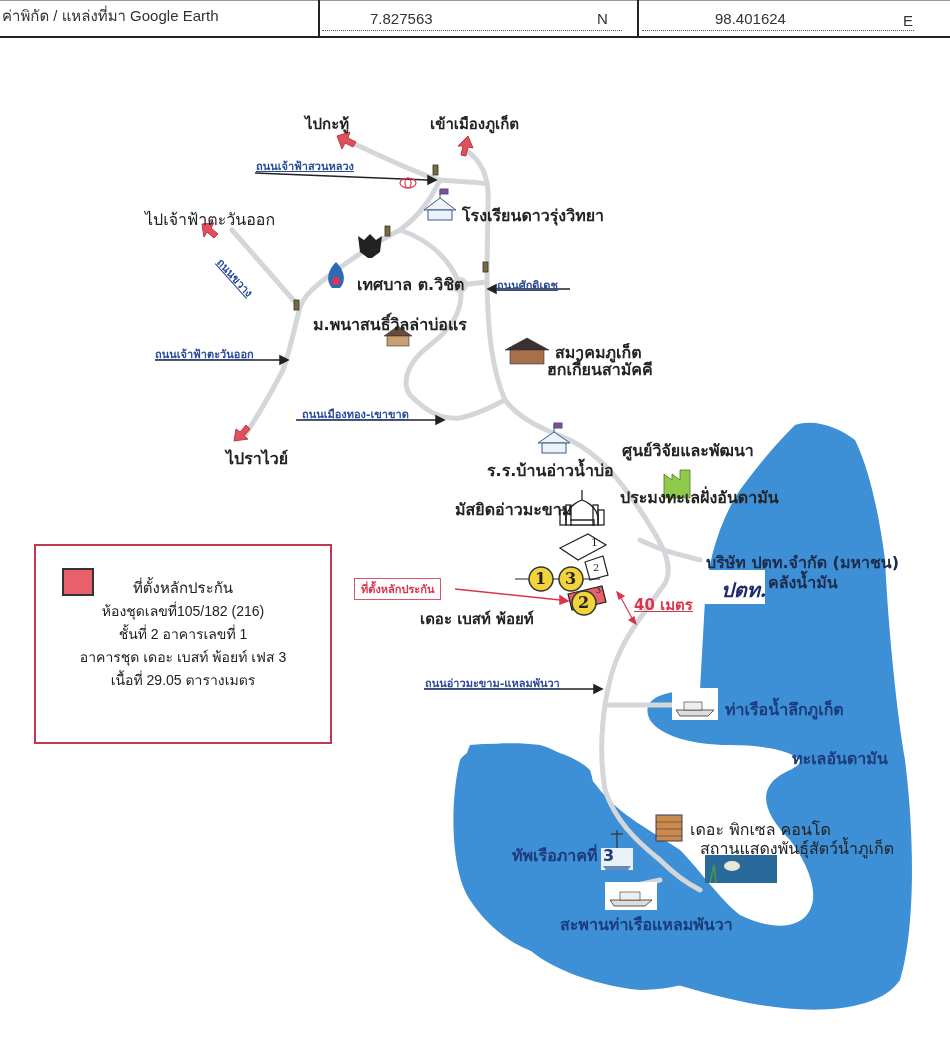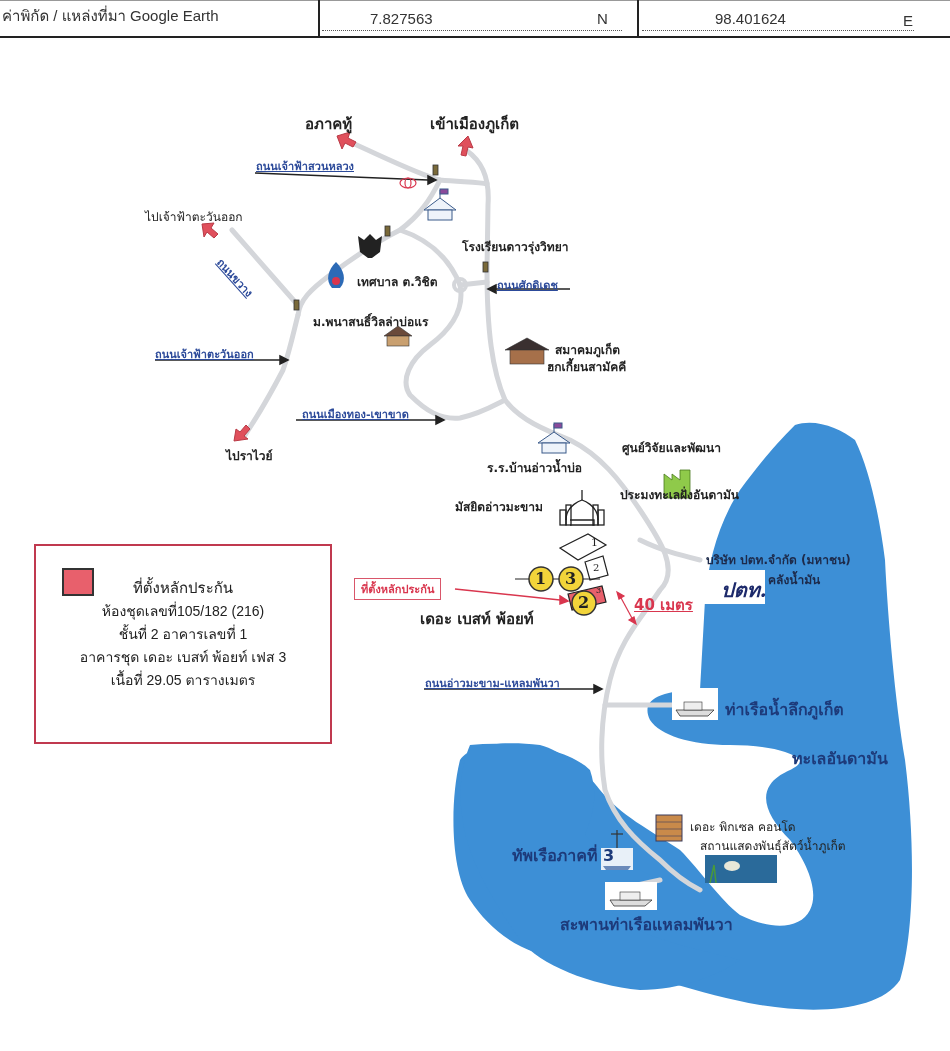--- a/index.html
+++ b/index.html
@@ -7,21 +7,21 @@
   .hdr{position:absolute;left:0;top:0;width:804px;height:42px;}
   .hdr .cell{position:absolute;top:0;height:36px;font-family:"Liberation Sans",sans-serif;font-size:15px;color:#333;}
   .hdr .lbl{left:2px;top:4px;}
   .hdr .v1{left:370px;top:10px;}
   .hdr .n{left:597px;top:10px;}
   .hdr .v2{left:715px;top:10px;}
   .hdr .e{left:903px;top:12px;}
   .hline{position:absolute;background:#222;}
   .dotline{position:absolute;border-top:1px dotted #555;height:0;}
   svg#map{position:absolute;left:0;top:0;}
-  .lbl-t{position:absolute;font-family:"DejaVu Sans",sans-serif;font-size:12px;font-weight:bold;color:#222;white-space:nowrap;}
+  .lbl-t{position:absolute;font-family:"DejaVu Sans",sans-serif;font-size:16px;font-weight:bold;color:#222;white-space:nowrap;}
   .lbl-big{font-size:15px;}
   .road{position:absolute;font-family:"DejaVu Sans",sans-serif;font-size:11px;font-weight:bold;color:#2c4a9a;text-decoration:underline;white-space:nowrap;}
   .legend{position:absolute;left:34px;top:544px;width:294px;height:196px;border:2px solid #c0394f;background:#fff;}
   .legend .sw{position:absolute;left:26px;top:22px;width:28px;height:24px;background:#e8606c;border:2px solid #333;}
   .legend .line{position:absolute;left:0;width:294px;text-align:center;font-family:"Liberation Sans",sans-serif;font-size:14px;color:#222;}
   .pin-label{position:absolute;left:354px;top:578px;padding:1px 6px;border:1px solid #d9566a;color:#d9364e;font-size:11px;font-weight:bold;background:#fff;}
   .dist{position:absolute;left:634px;top:593px;color:#d9364e;font-size:15px;font-weight:bold;text-decoration:underline;}
   .ptt-logo{position:absolute;left:697px;top:570px;width:68px;height:34px;background:#fff;}
   .ptt-logo .txt{position:absolute;left:24px;top:4px;font-family:"DejaVu Serif",serif;font-size:20px;font-weight:bold;font-style:italic;color:#1d2a6b;}
   .sea-lbl{position:absolute;font-size:16px;font-weight:bold;color:#1d3a7a;white-space:nowrap;}
@@ -184,33 +184,33 @@
     <line x1="611" y1="834" x2="623" y2="834" stroke="#333" stroke-width="1.2"></line>
     <path d="M603,866 L631,866 L628,870 L606,870 Z" fill="#6a8aba"></path>
   </g>
   <g>
     <rect x="605" y="882" width="52" height="28" fill="#fff"></rect>
     <path d="M610,900 L652,900 L645,906 L614,906 Z" fill="#ddd" stroke="#333" stroke-width="0.8"></path>
     <rect x="620" y="892" width="20" height="8" fill="#eee" stroke="#333" stroke-width="0.6"></rect>
   </g>
 </svg>
 
-<div class="lbl-t lbl-big" style="left:305px;top:112px;">อภาคทู้</div>
+<div class="lbl-t lbl-big" style="left:305px;top:112px;">ไปกะทู้</div>
 <div class="lbl-t lbl-big" style="left:430px;top:112px;">เข้าเมืองภูเก็ต</div>
 <div class="lbl-t" style="left:145px;top:207px;font-weight:normal;">ไปเจ้าฟ้าตะวันออก</div>
 <div class="lbl-t" style="left:210px;top:446px;margin-left:16px;">ไปราไวย์</div>
 
 <div class="road" style="left:256px;top:157px;">ถนนเจ้าฟ้าสวนหลวง</div>
 <div class="road" style="left:226px;top:254px;transform:rotate(48deg);transform-origin:left top;">ถนนขวาง</div>
 <div class="road" style="left:155px;top:345px;">ถนนเจ้าฟ้าตะวันออก</div>
 <div class="road" style="left:497px;top:276px;">ถนนศักดิเดช</div>
 <div class="road" style="left:302px;top:405px;">ถนนเมืองทอง-เขาขาด</div>
 <div class="road" style="left:425px;top:674px;">ถนนอ่าวมะขาม-แหลมพันวา</div>
 
-<div class="lbl-t" style="left:462px;top:203px;margin-top:34px;">โรงเรียนดาวรุ่งวิทยา</div>
+<div class="lbl-t" style="left:462px;top:203px;">โรงเรียนดาวรุ่งวิทยา</div>
 <div class="lbl-t" style="left:357px;top:272px;">เทศบาล ต.วิชิต</div>
 <div class="lbl-t" style="left:313px;top:312px;">ม.พนาสนธิ์วิลล่าบ่อแร</div>
 <div class="lbl-t" style="left:555px;top:340px;">สมาคมภูเก็ต</div>
 <div class="lbl-t" style="left:547px;top:357px;">ฮกเกี้ยนสามัคคี</div>
 <div class="lbl-t" style="left:487px;top:458px;">ร.ร.บ้านอ่าวน้ำบ่อ</div>
 <div class="lbl-t" style="left:622px;top:438px;">ศูนย์วิจัยและพัฒนา</div>
 <div class="lbl-t" style="left:620px;top:457px;margin-top:28px;">ประมงทะเลฝั่งอันดามัน</div>
 <div class="lbl-t" style="left:455px;top:497px;text-align:right;">มัสยิดอ่าวมะขาม</div>
 <div class="lbl-t" style="left:706px;top:550px;color:#1d2a4a;">บริษัท ปตท.จำกัด (มหาชน)</div>
 <div class="lbl-t" style="left:768px;top:570px;color:#1d2a4a;">คลังน้ำมัน</div>

